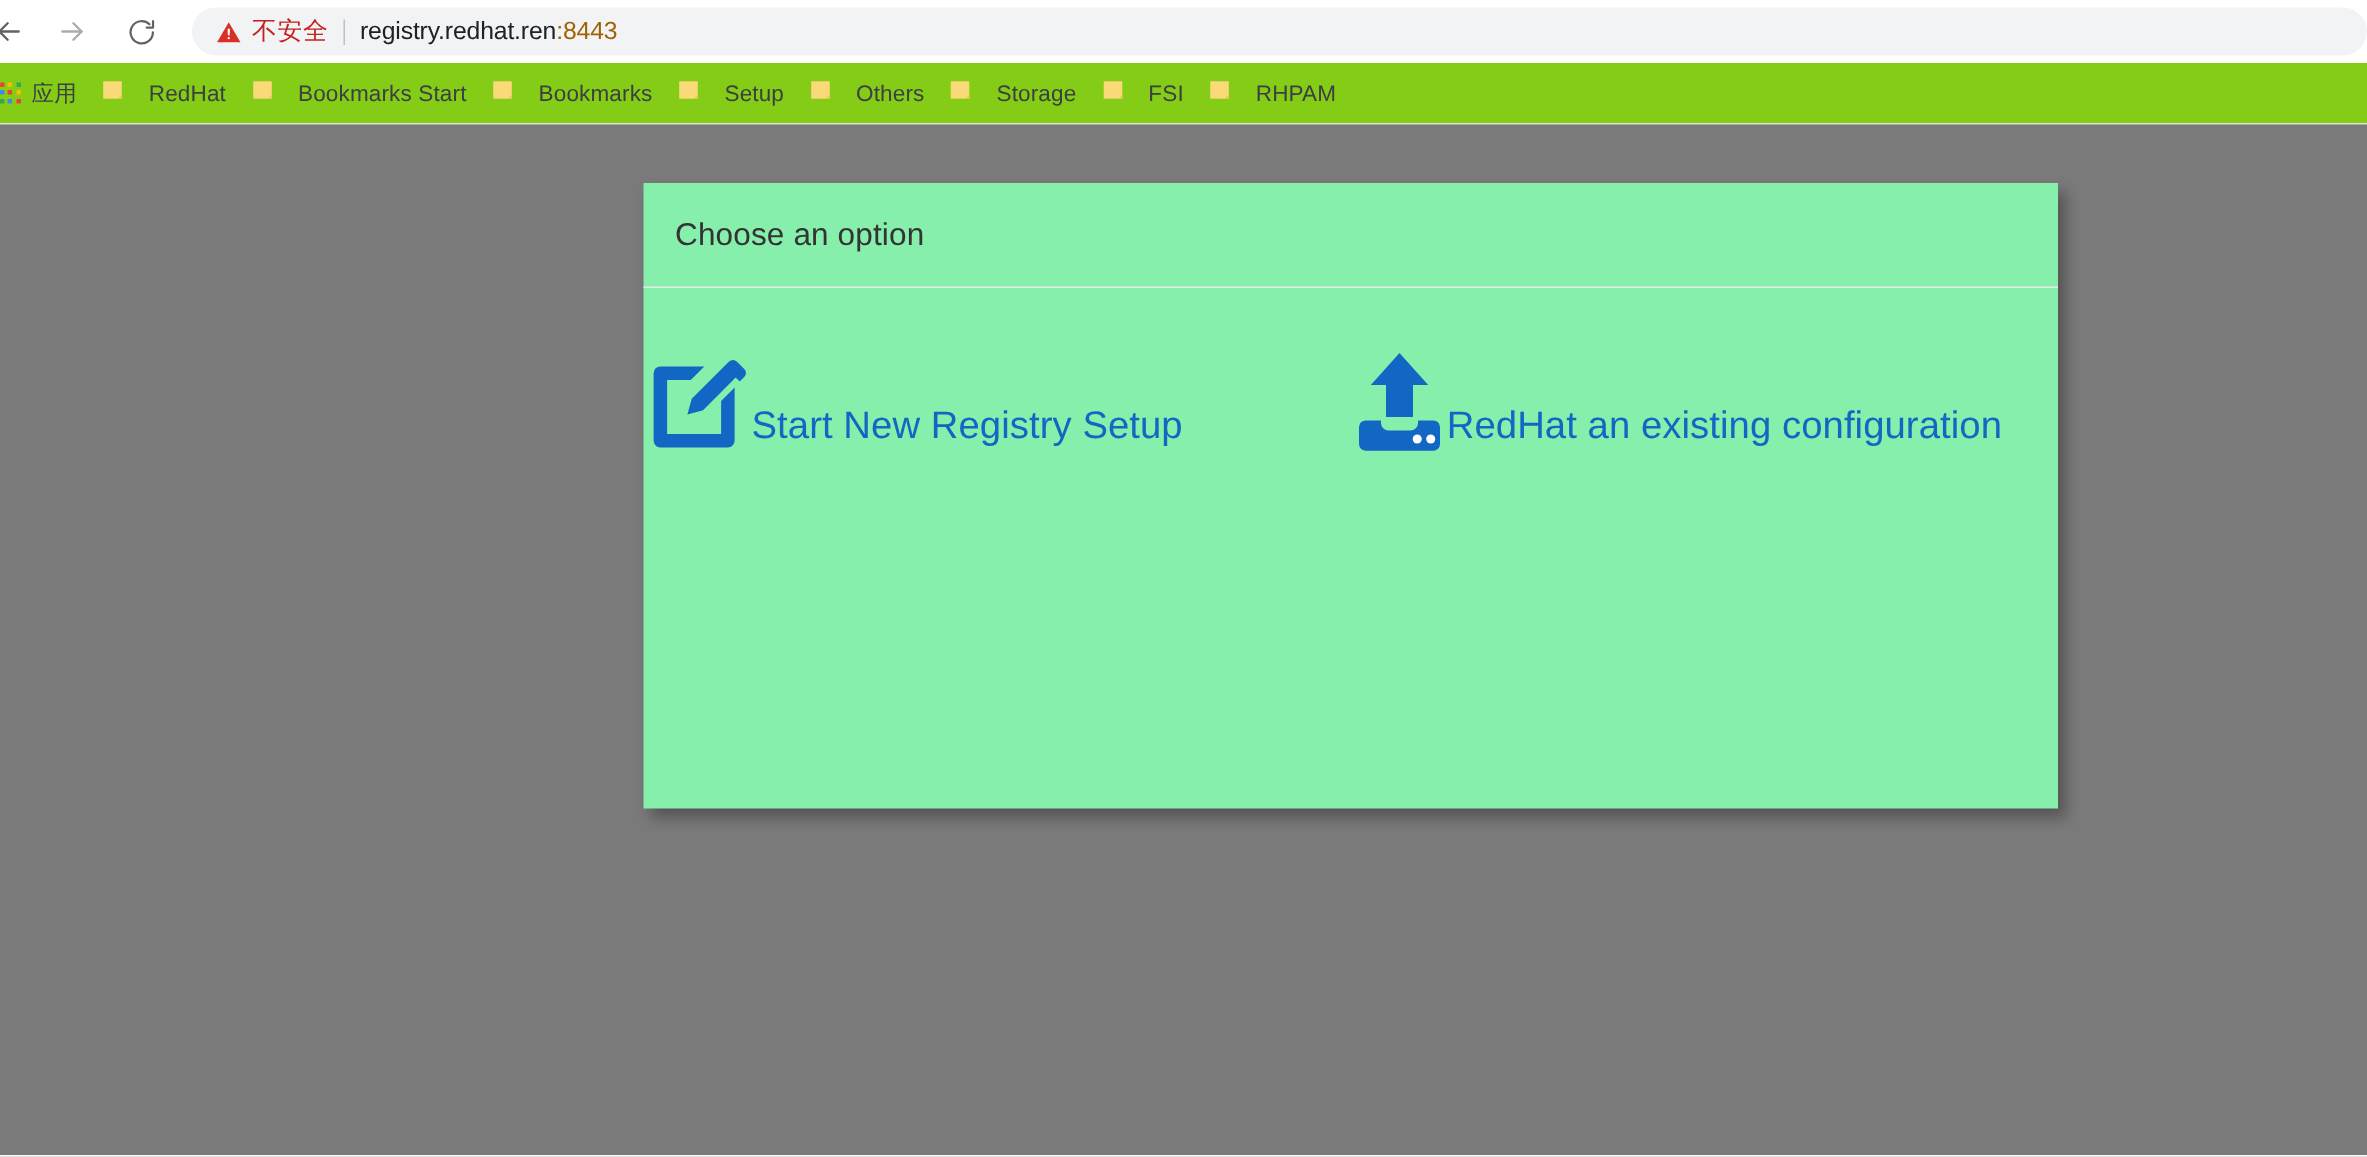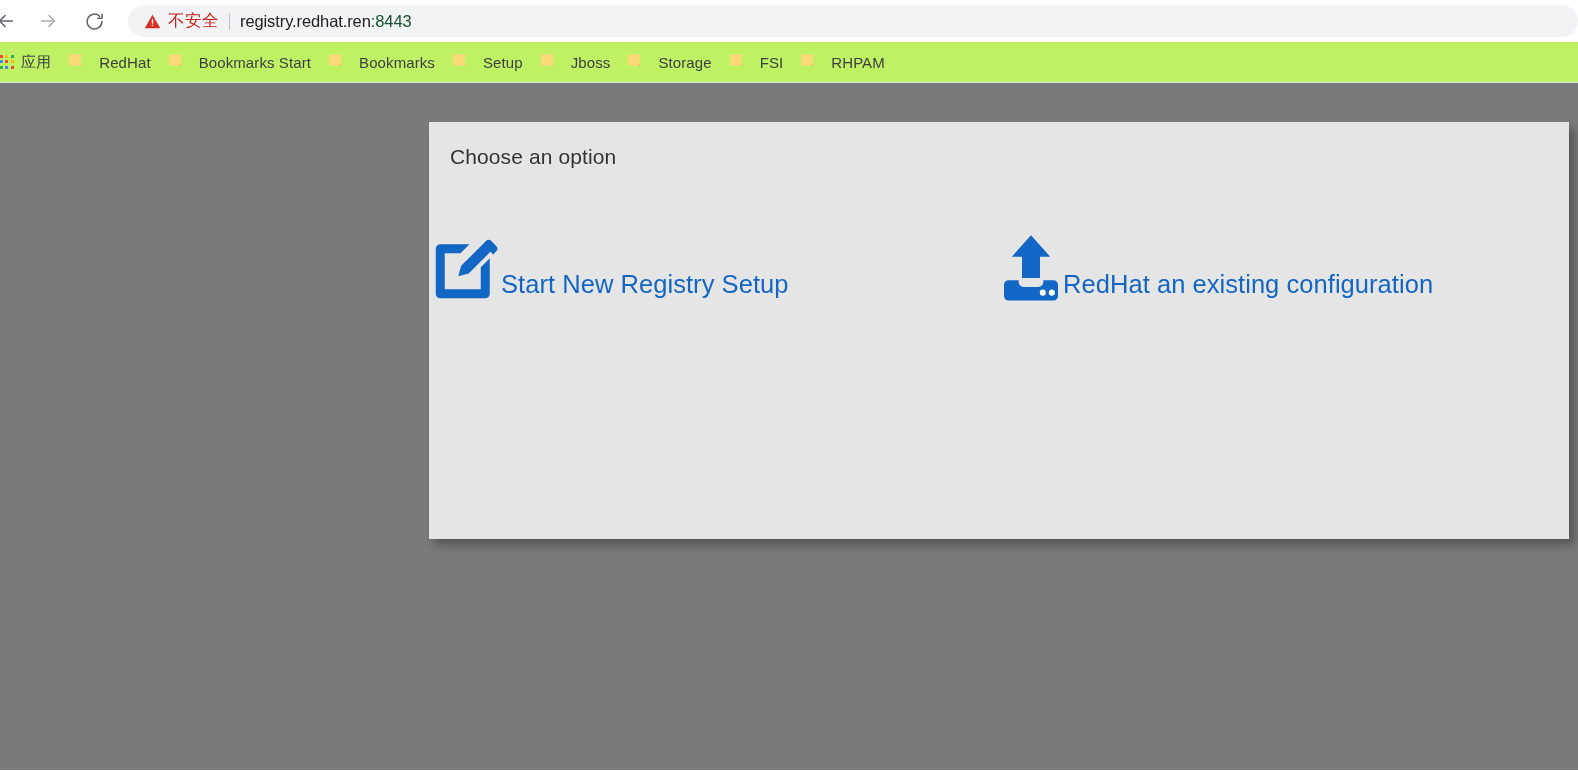--- a/index.html
+++ b/index.html
@@ -71,28 +71,28 @@
     background: #bdc1c6;
     margin: 0 10px;
     flex: 0 0 auto;
   }
   #url-text {
     font-size: 16.5px;
     color: #202124;
     white-space: nowrap;
     letter-spacing: -0.1px;
   }
-  #url-port { color: #14532d; }
+  #url-port { color: #a16207; }
 
   
   #bookmarks-bar {
     height: 41px;
     display: flex;
     align-items: center;
-    background: #bef264;
+    background: #84cc16;
     padding-left: 0;
     border-bottom: 1px solid #dfe1e5;
   }
 
   .bookmark-item {
     display: flex;
     align-items: center;
     height: 28px;
     padding: 0 8px;
     border-radius: 4px;
@@ -129,23 +129,23 @@
     background: #7a7a7a;
     position: relative;
     overflow: hidden;
   }
 
   
   #option-dialog {
     position: absolute;
     left: 429px;
     top: 39px;
-    width: 1140px;
+    width: 943px;
     height: 417px;
-    background: #e5e5e5;
+    background: #86efac;
     box-shadow: 5px 6px 9px rgba(0, 0, 0, 0.30);
   }
 
   #dialog-header {
     height: 70px;
     display: flex;
     align-items: center;
     padding-left: 21px;
     border-bottom: 1px solid #e9e9e9;
   }
@@ -296,21 +296,21 @@
       <span class="bookmark-label">Setup</span>
     </div>
 
     <div class="bookmark-item">
       <span class="folder-icon">
         <svg width="16" height="16" viewBox="0 0 16 16">
             <path d="M1.8 2.2h12.4v11.6H1.8z" fill="#f9d978"></path>
             <path d="M14.2 11.2 11.6 13.8 H14.2Z" fill="#e8c45f"></path>
           </svg>
       </span>
-      <span class="bookmark-label">Jboss</span>
+      <span class="bookmark-label">Others</span>
     </div>
 
     <div class="bookmark-item">
       <span class="folder-icon">
         <svg width="16" height="16" viewBox="0 0 16 16">
             <path d="M1.8 2.2h12.4v11.6H1.8z" fill="#f9d978"></path>
             <path d="M14.2 11.2 11.6 13.8 H14.2Z" fill="#e8c45f"></path>
           </svg>
       </span>
       <span class="bookmark-label">Storage</span>

